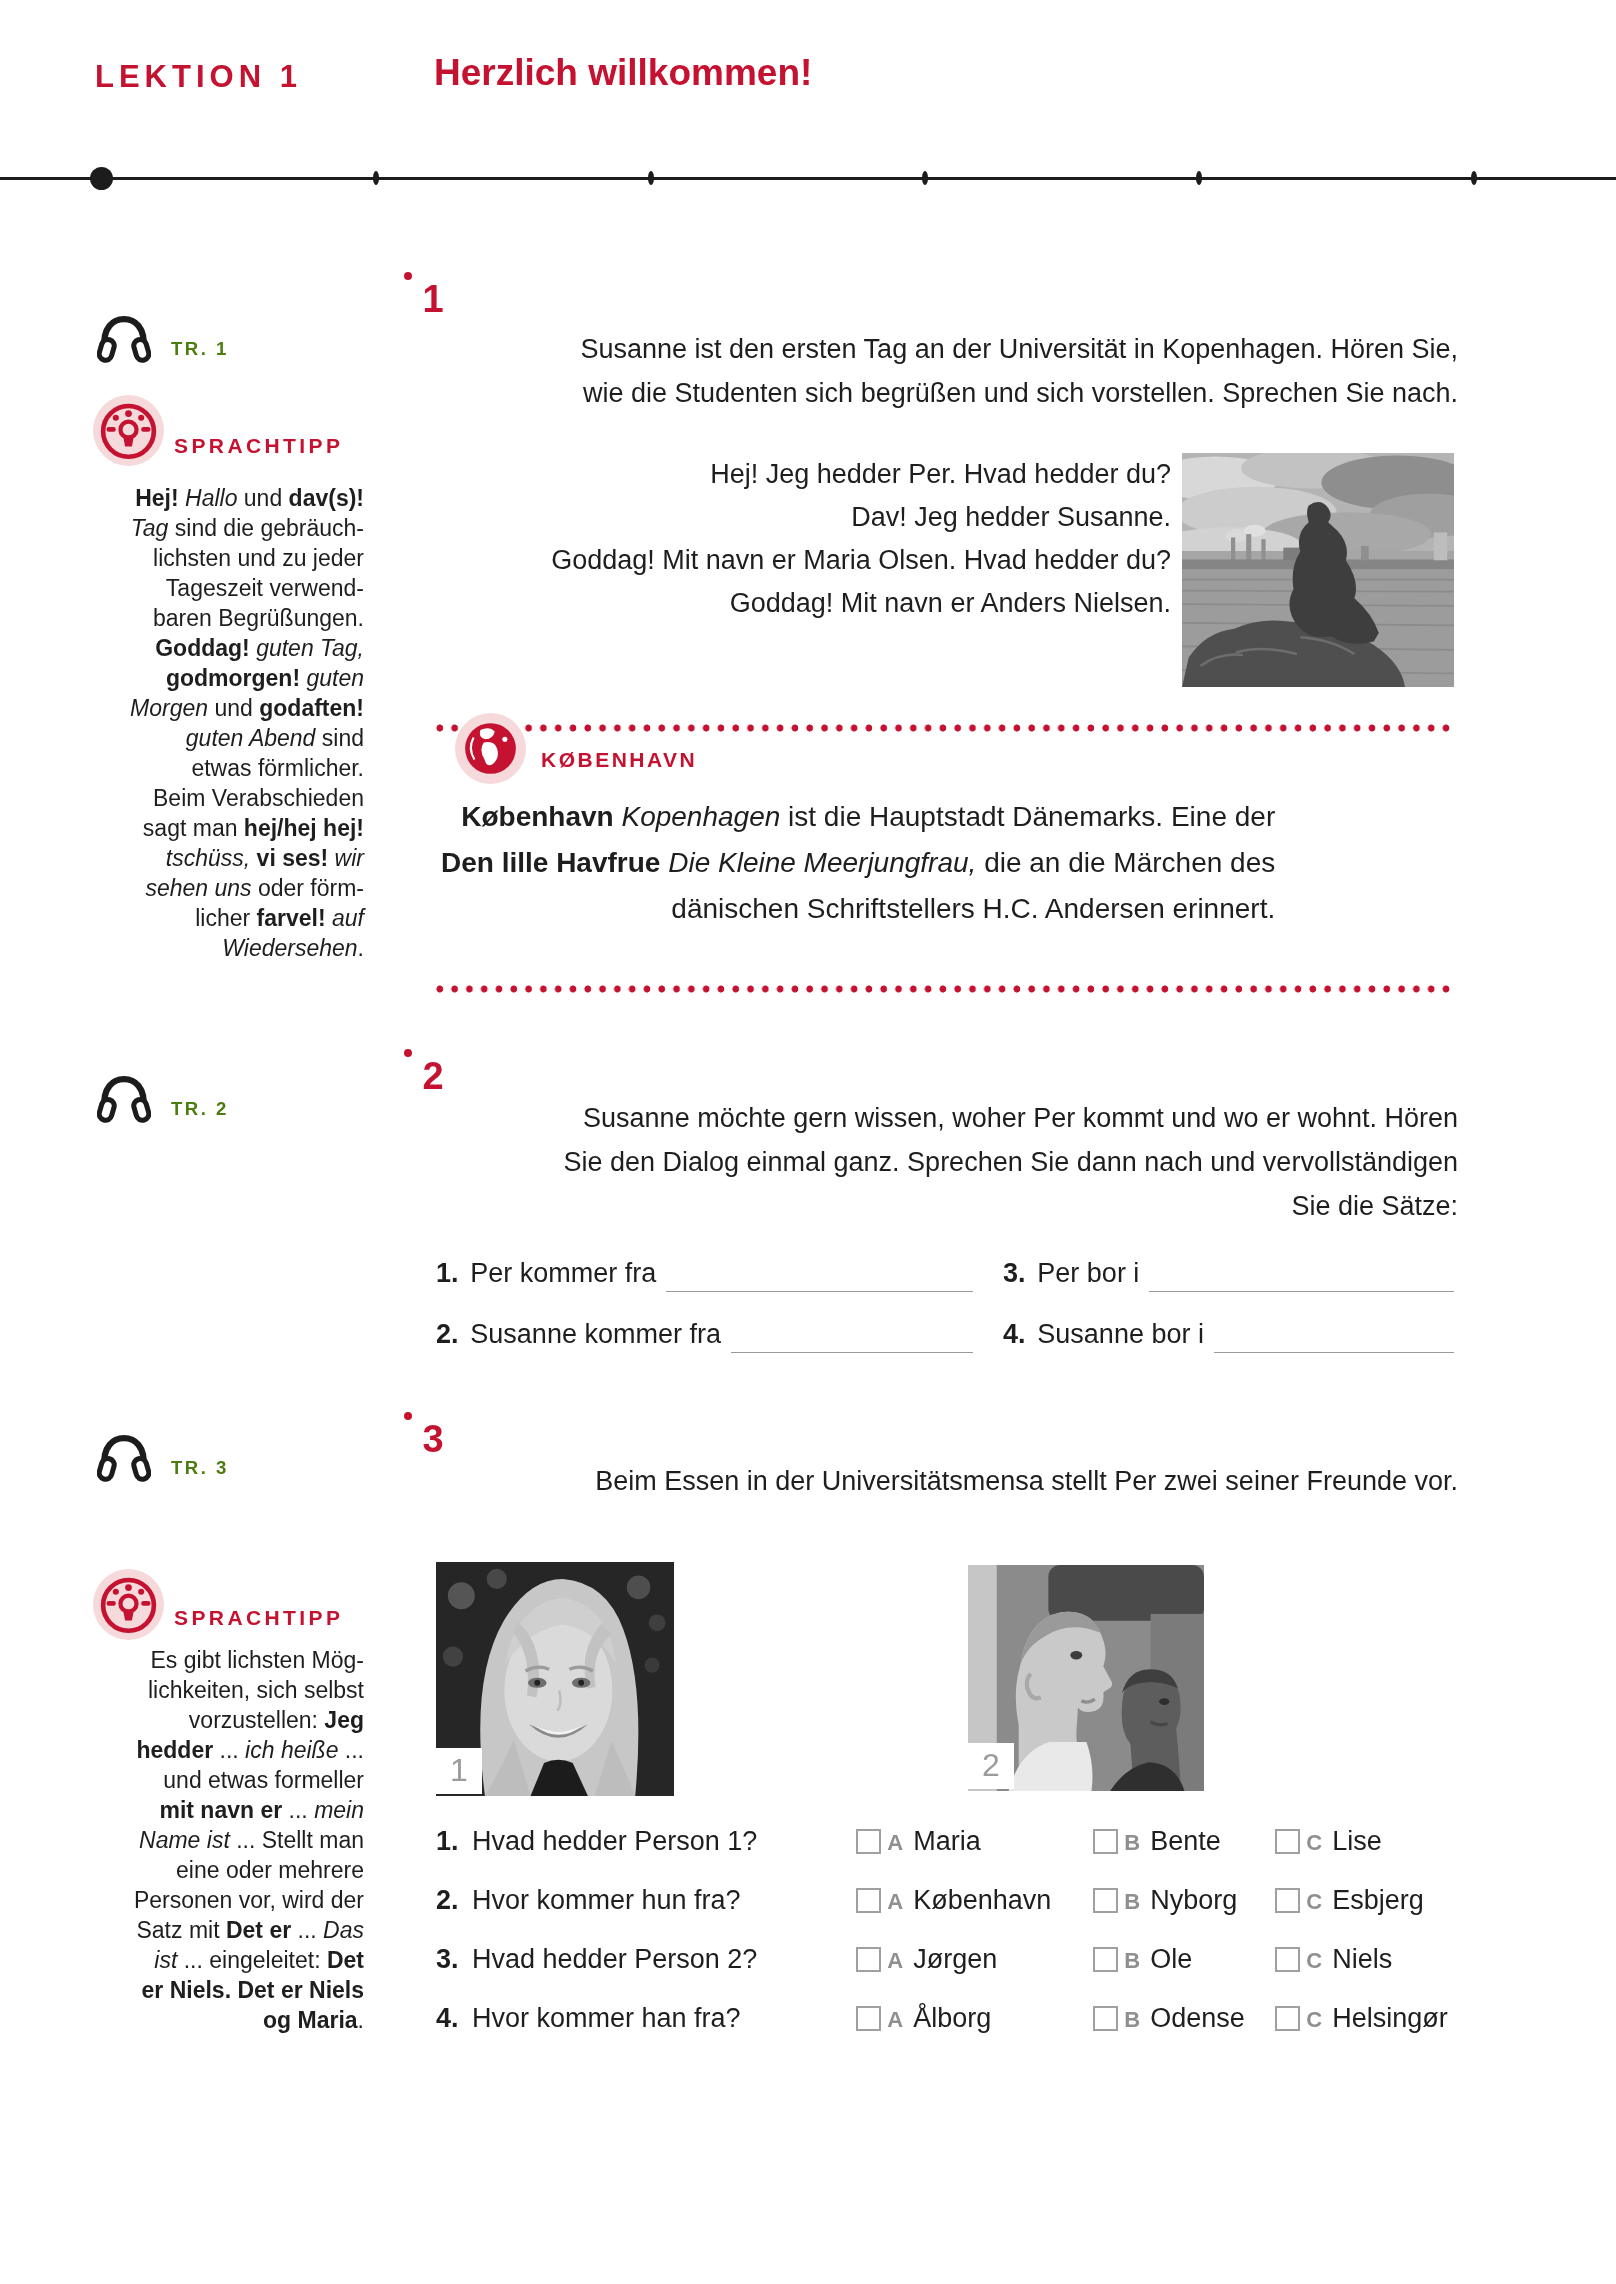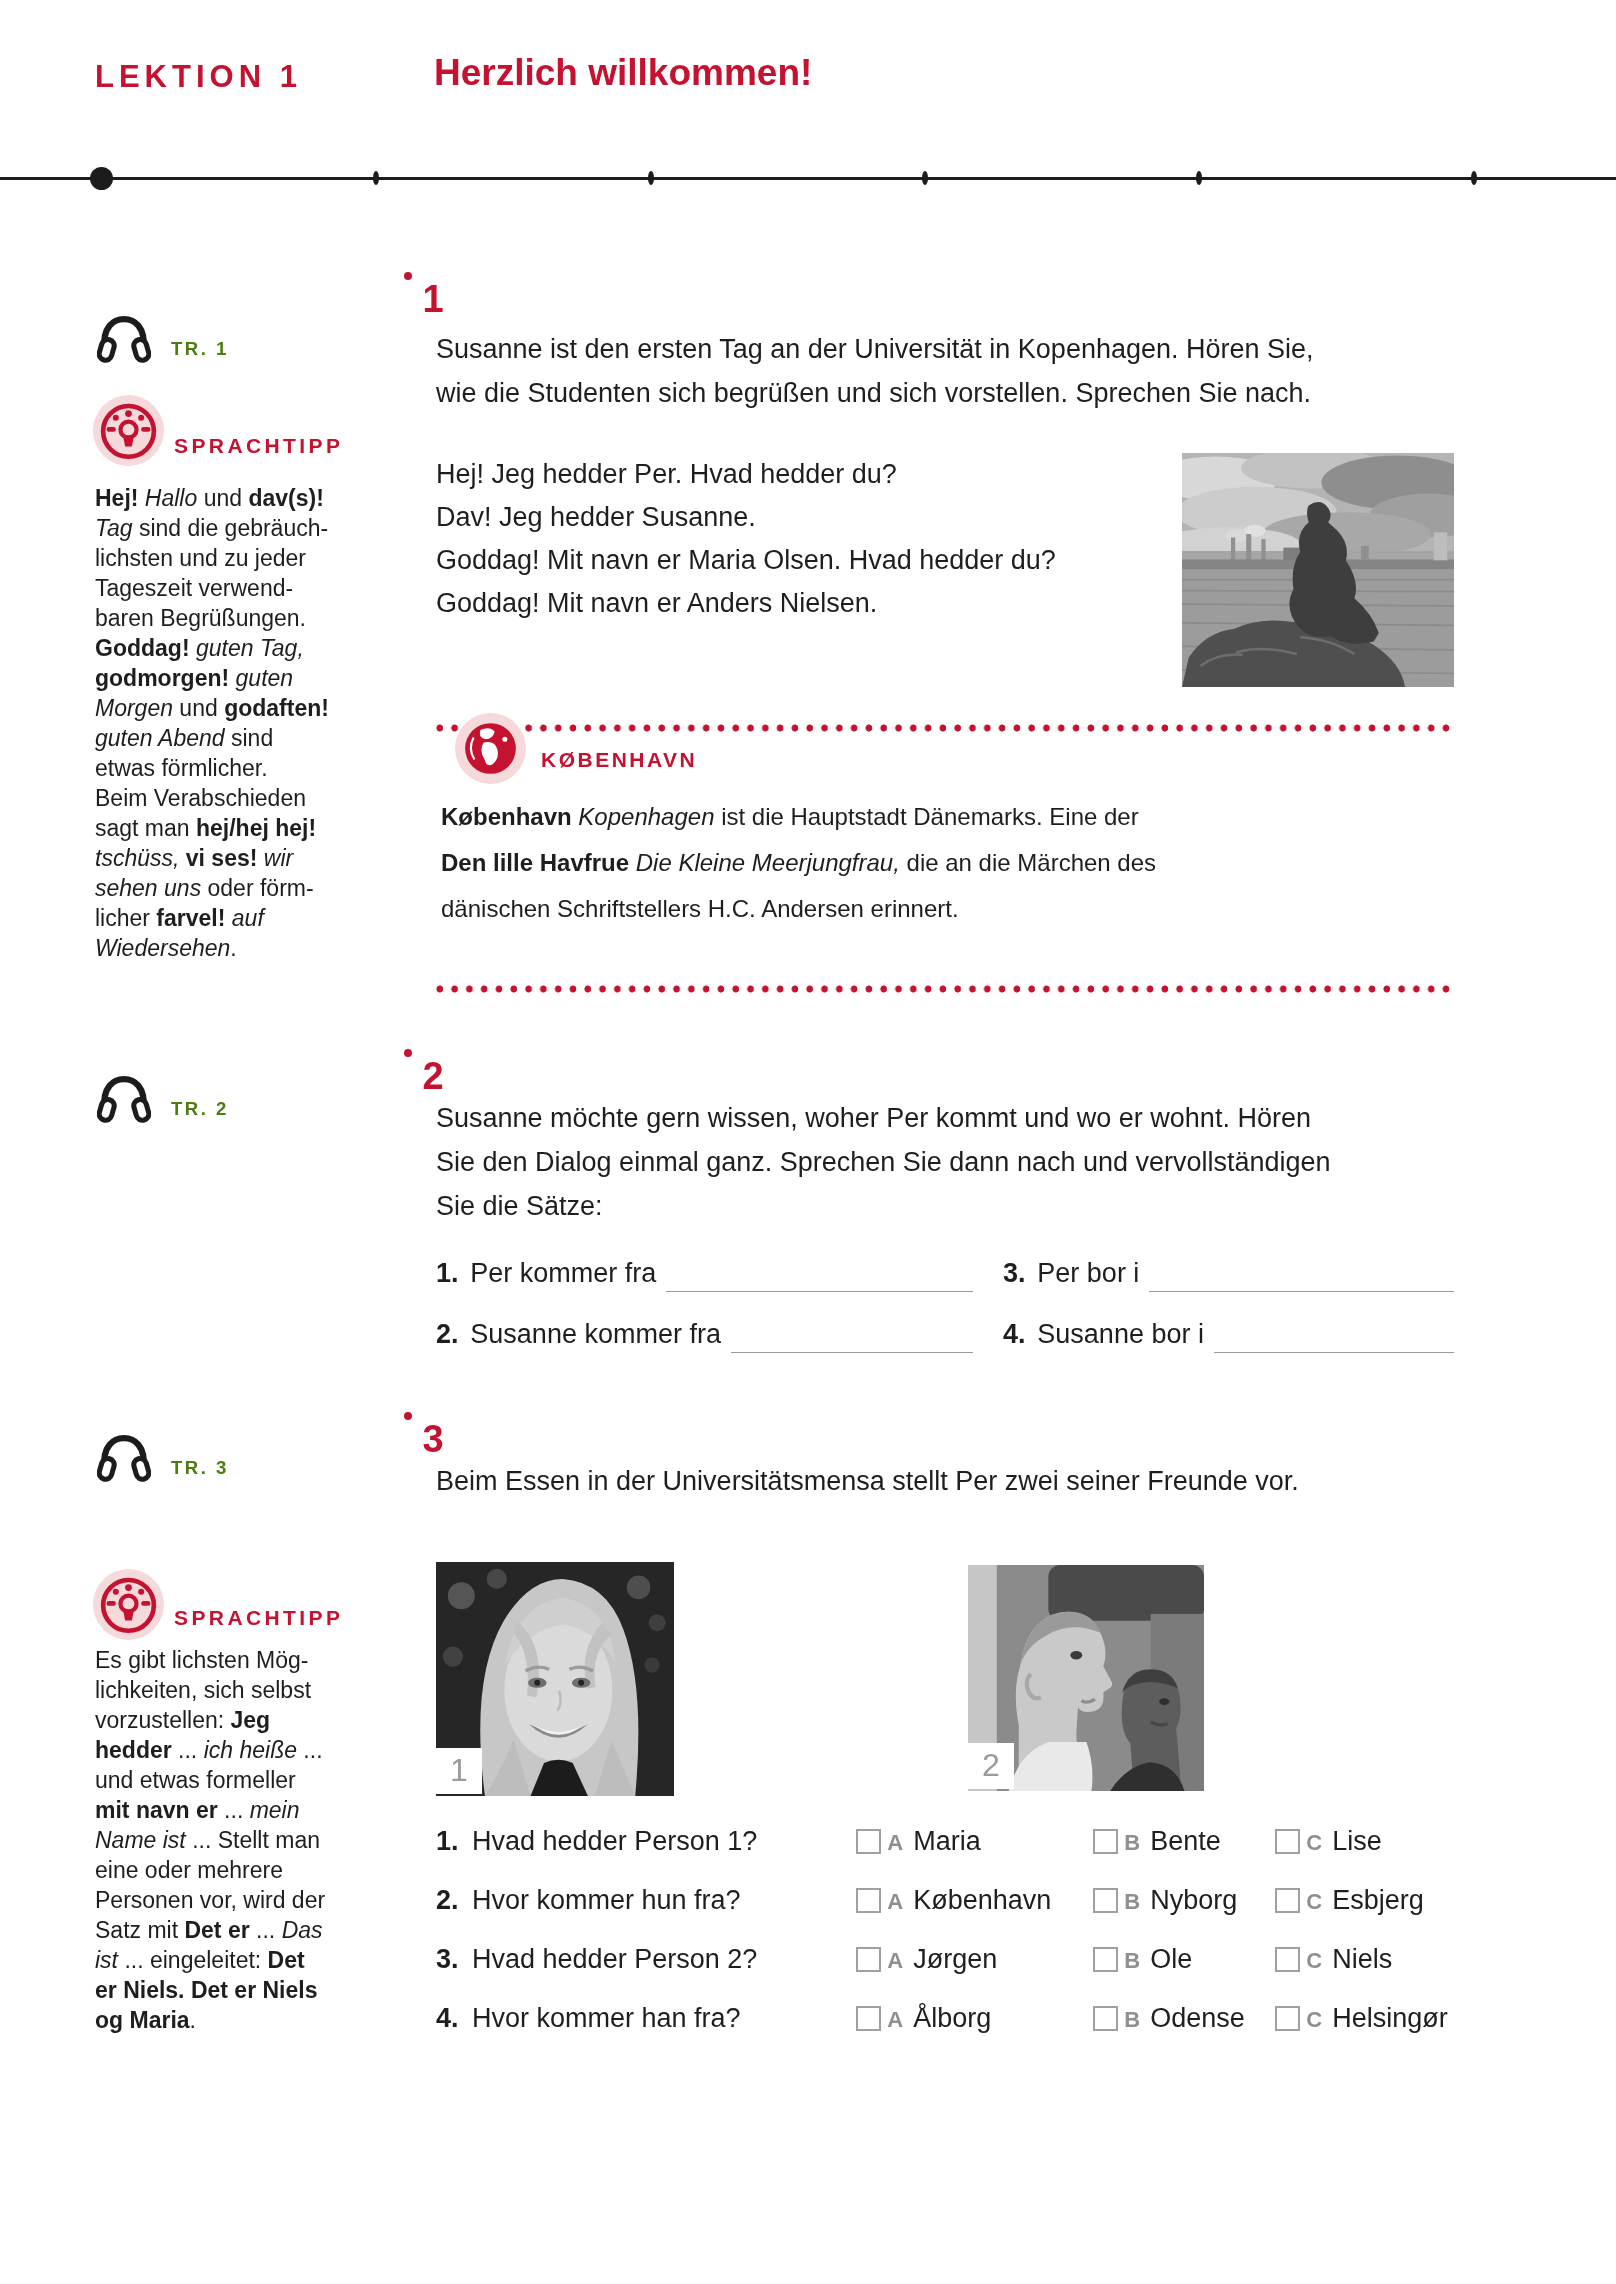--- a/index.html
+++ b/index.html
@@ -4,21 +4,21 @@
 <style>
   :root{
     --red:#C41230;
     --pink:#F6D9DA;
     --ink:#1e1e1e;
     --gray-box:#A0A0A0;
     --badge-gray:#9B9B9B;
   }
   *{margin:0;padding:0;box-sizing:border-box;}
   body{background:#fff;font-family:"Liberation Sans","DejaVu Sans",sans-serif;color:var(--ink);}
-  .page{position:relative;width:1616px;height:2148px;background:#fff;overflow:hidden;}
+  .page{position:relative;width:1616px;height:2148px;background:#fff;overflow:hidden;text-align:right;}
 
   
   .lektion{position:absolute;left:95px;top:59px;font-size:31px;font-weight:700;letter-spacing:5px;color:var(--red);}
   .title{position:absolute;left:434px;top:52px;font-size:37px;font-weight:700;color:var(--red);}
 
   .rule{position:absolute;left:0;right:0;top:177px;height:2.5px;background:#1c1c1c;}
   .dotbig{position:absolute;left:90px;top:167px;width:23px;height:23px;border-radius:50%;background:#1c1c1c;}
   .dotsm{position:absolute;top:171px;width:5.9px;height:13.5px;border-radius:50%;background:#1c1c1c;}
 
   
@@ -44,21 +44,21 @@
   .photo svg{display:block;width:100%;height:100%;}
   .badge{position:absolute;left:0;bottom:2.5px;width:46px;height:46px;background:#fff;color:var(--badge-gray);
          font-size:32px;display:flex;align-items:center;justify-content:center;}
 
   
   .infobox{position:absolute;left:436px;top:713px;width:1020px;height:280px;}
   .dotline{position:absolute;left:0;right:0;height:7.6px;background-repeat:repeat-x;background-size:14.8px 7.6px;
            background-image:radial-gradient(circle at 3.8px 3.8px,var(--red) 3px,transparent 3.7px);}
   .infobox .globe{position:absolute;left:18.6px;top:0;width:71px;height:71px;}
   .infobox .iblabel{position:absolute;left:105px;top:35px;font-size:21px;font-weight:700;letter-spacing:2.5px;color:var(--red);}
-  .infobox .ibbody{position:absolute;left:5px;top:81px;font-size:24px;}
+  .infobox .ibbody{position:absolute;left:5px;top:81px;font-size:28px;}
   .infobox .ibbody .ln{line-height:46px;white-space:nowrap;}
 
   
   .blanks{position:absolute;left:436px;top:1258px;width:1020px;display:grid;grid-template-columns:567px 1fr;grid-auto-rows:61px;}
   .bcell{display:flex;align-items:flex-start;font-size:27px;padding-right:30px;}
   .bcell:nth-child(2n){padding-right:1.7px;}
   .bnum{font-weight:700;margin-right:11.8px;}
   .bline{flex:1;border-bottom:1.7px solid #9a9a9a;height:34px;margin-left:10px;min-width:51px;}
 
   

